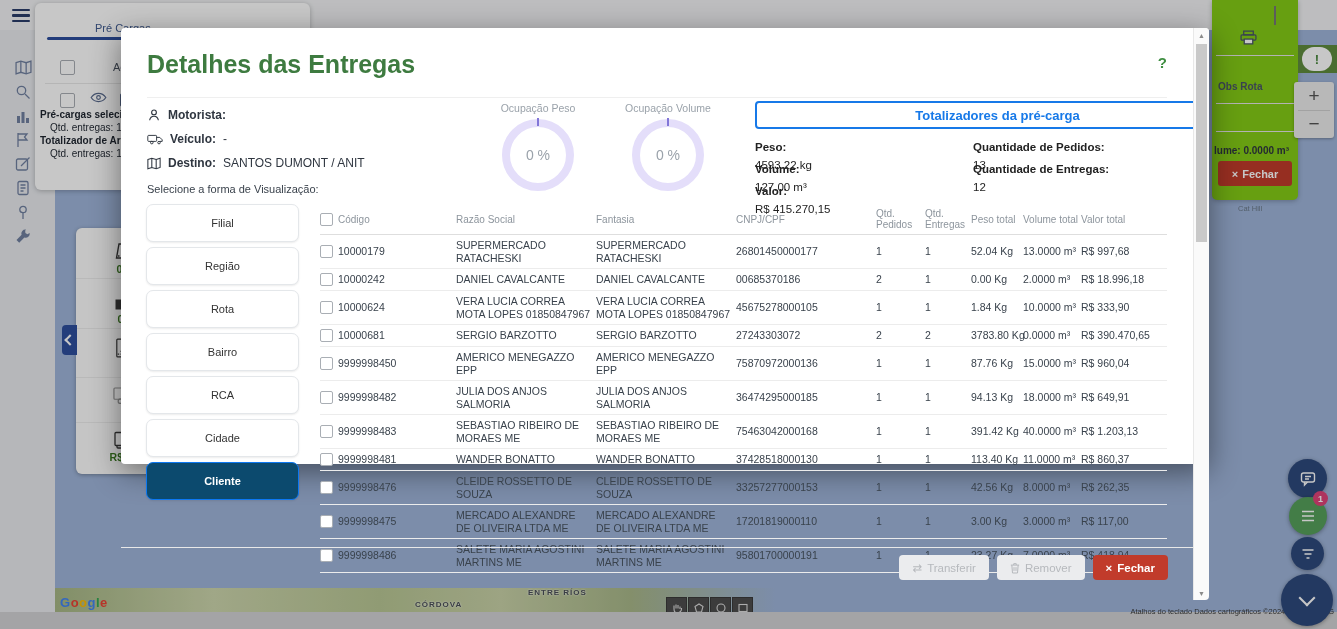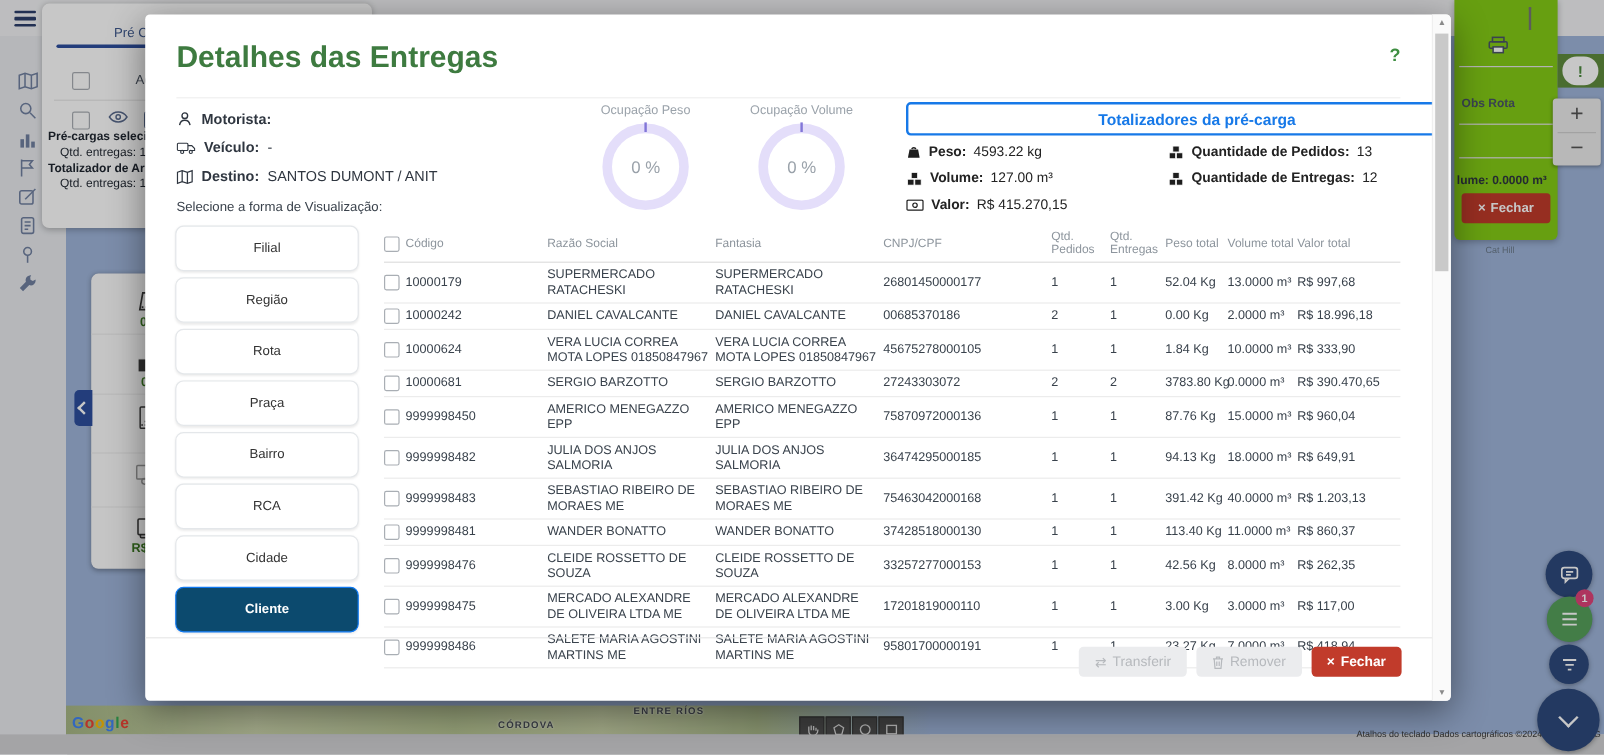--- a/index.html
+++ b/index.html
@@ -72,21 +72,21 @@
 
   .fab{border-radius:50%;background:#2e4a7d;display:flex;align-items:center;justify-content:center;box-shadow:0 1px 4px rgba(0,0,0,.35);}
   .fab.green{background:#57a05c;}
   .badge{left:1313px;top:491px;width:15px;height:15px;border-radius:50%;background:#df4379;color:#fff;
      font-size:9px;font-weight:bold;display:flex;align-items:center;justify-content:center;}
   .chev-down{width:10px;height:10px;border-left:2.5px solid #fff;border-bottom:2.5px solid #fff;transform:rotate(-45deg);margin-top:-4px;}
 
   .overlay{left:0;top:0;width:1337px;height:629px;background:rgba(0,0,0,.22);z-index:4;}
 
   
-  .modal{left:121px;top:12px;width:1088px;height:572px;background:#fff;border-radius:4px;
+  .modal{left:121px;top:28px;width:1088px;height:436px;background:#fff;border-radius:4px;
      box-shadow:0 8px 30px rgba(0,0,0,.45);z-index:5;}
   .m-title{left:26px;top:22px;font-size:25px;font-weight:bold;color:#3e7b40;}
   .m-help{right:42px;top:26px;font-size:15px;font-weight:bold;color:#3e8e41;}
   .m-div1{left:26px;top:69px;width:1020px;height:1px;background:#efefef;}
 
   .info{left:26px;top:79px;display:flex;flex-direction:column;gap:8px;}
   .info-row{display:flex;align-items:center;gap:7px;font-size:12px;color:#2f3640;height:16px;}
   .info-row .lbl{font-weight:bold;}
   .select-label{font-size:11px;color:#3a424c;margin-top:4px;}
 
@@ -96,21 +96,21 @@
   .ring{position:relative;width:56px;height:56px;border:8px solid #e4defa;border-radius:50%;
      display:flex;align-items:center;justify-content:center;}
   .ring .tick{position:absolute;left:50%;top:-9px;width:2px;height:8px;background:#8276d8;transform:translateX(-50%);}
   .ring .val{font-size:14px;color:#9aa2aa;}
 
   .tot-box{left:634px;top:73px;width:409px;height:24px;border:2px solid #1779e8;border-radius:4px;
      display:flex;align-items:center;justify-content:center;color:#1779e8;font-weight:bold;font-size:13px;padding-left:36px;}
   .tot-stats{left:634px;top:107px;width:413px;font-size:11.5px;color:#222;}
   .tot-col-l{position:absolute;left:0;top:0;display:flex;flex-direction:column;gap:7px;}
   .tot-col-r{position:absolute;left:218px;top:0;display:flex;flex-direction:column;gap:7px;}
-  .tot-item{display:flex;align-items:center;gap:6px;height:15px;}
+  .tot-item{display:flex;align-items:flex-start;gap:6px;height:15px;flex-direction:column;}
   .tot-item .lbl{font-weight:bold;}
 
   .view-buttons{left:25px;top:176px;width:153px;display:flex;flex-direction:column;gap:5px;}
   .vbtn{height:36px;background:#fff;border:1px solid #e4e7ea;border-radius:7px;box-shadow:0 1px 2px rgba(0,0,0,.08);
      display:flex;align-items:center;justify-content:center;font-size:11px;color:#333;}
   .vbtn.active{background:#0c4a6e;border-color:#0d78f2;color:#fff;font-weight:bold;}
 
   .dtable{left:199px;top:176px;width:847px;}
   .t-row{display:grid;grid-template-columns:136px 140px 140px 140px 49px 46px 52px 58px 86px;
      align-items:center;border-bottom:1px solid #ececec;}
@@ -465,23 +465,20 @@
         </div>
 
   <div class="vbtn">
           <span>Região</span>
         </div>
 
   <div class="vbtn">
           <span>Rota</span>
         </div>
 
-  <div class="vbtn">
-          <span>Praça</span>
-        </div>
 
   <div class="vbtn">
           <span>Bairro</span>
         </div>
 
   <div class="vbtn">
           <span>RCA</span>
         </div>
 
   <div class="vbtn">

